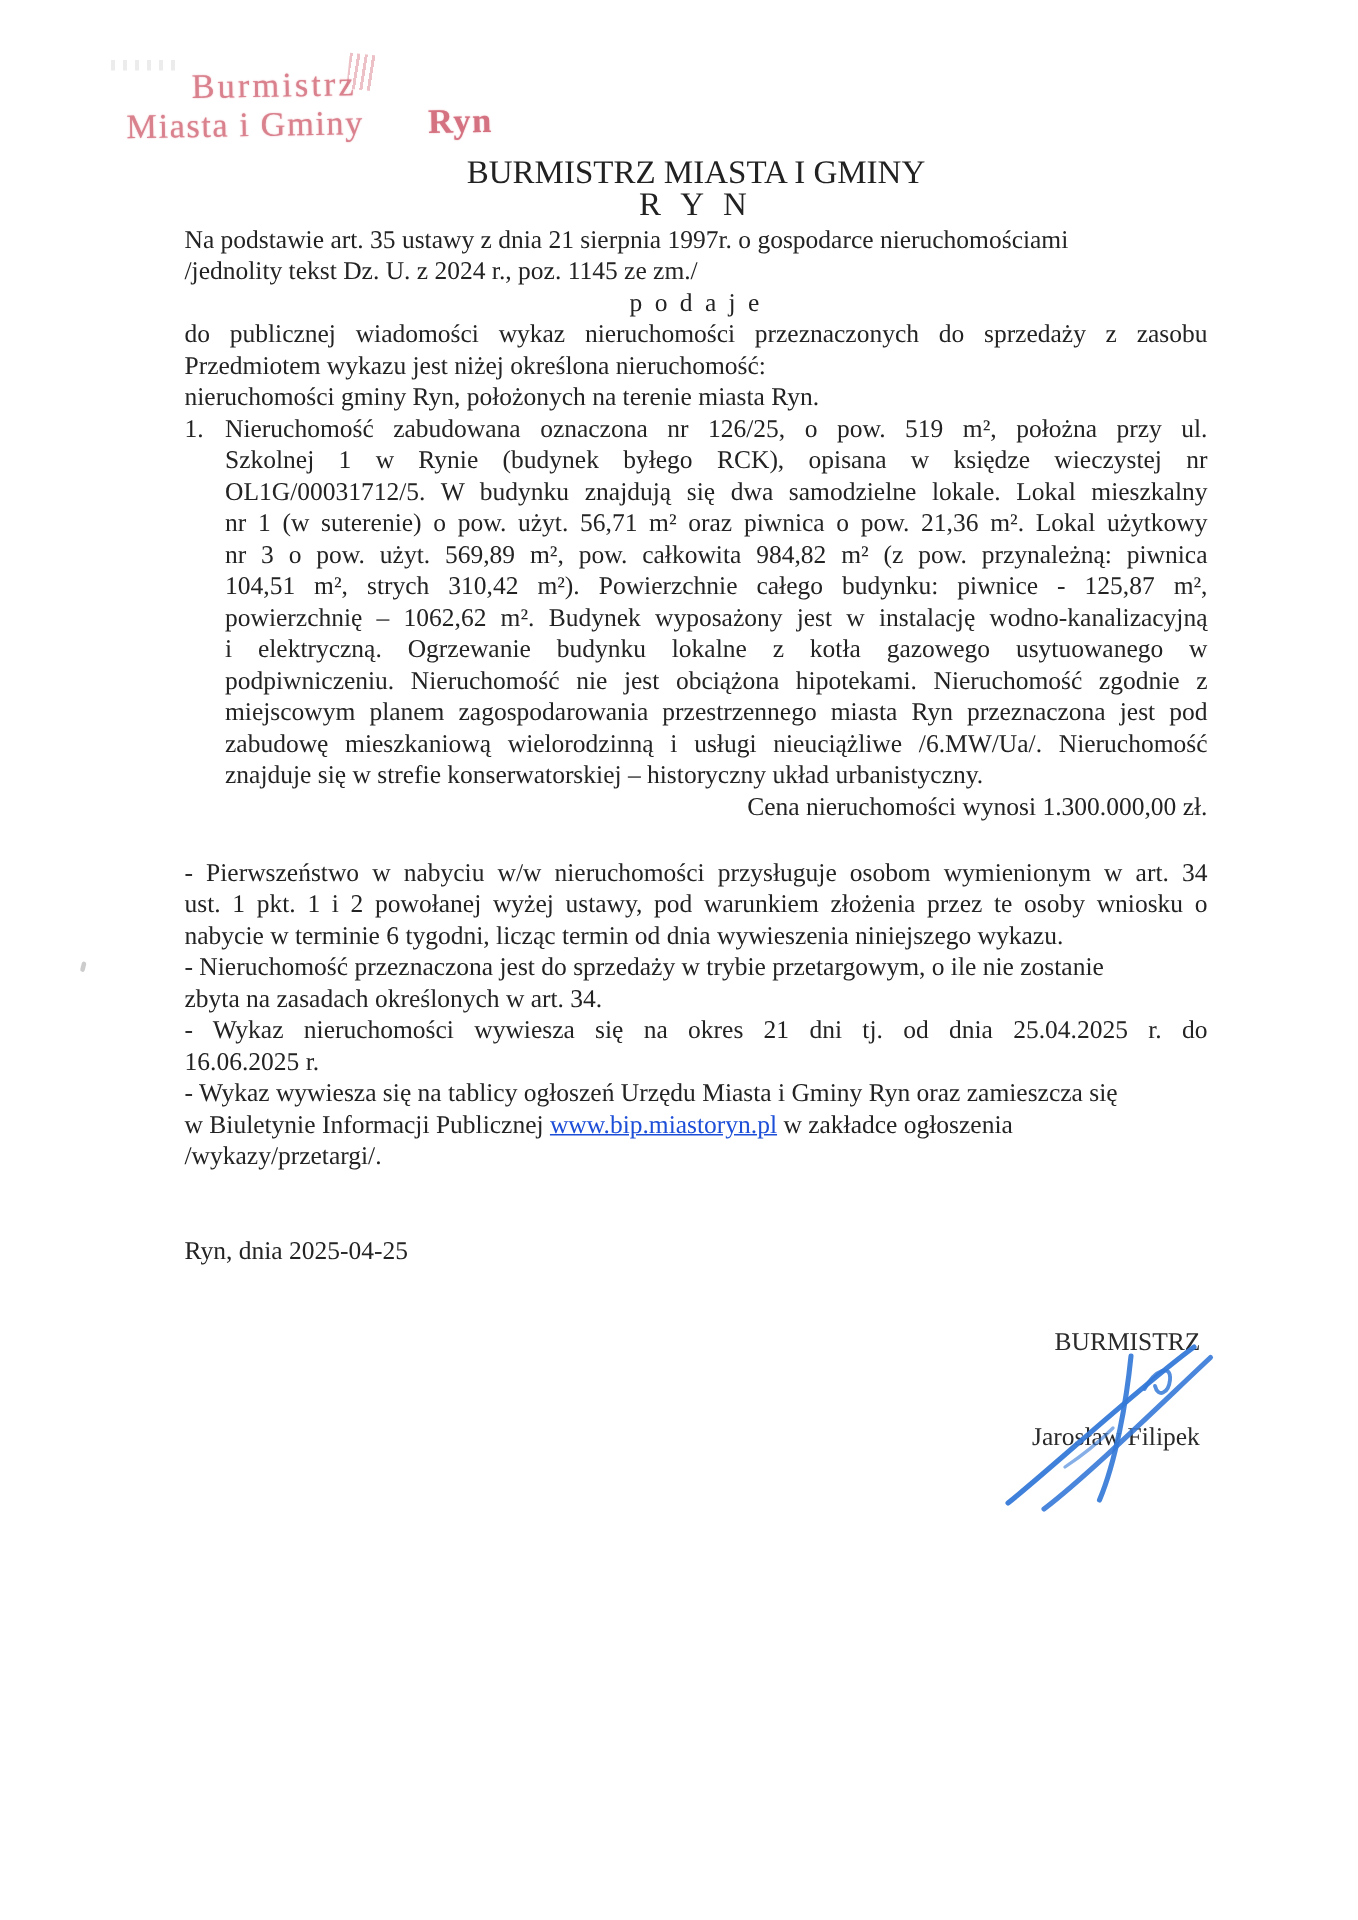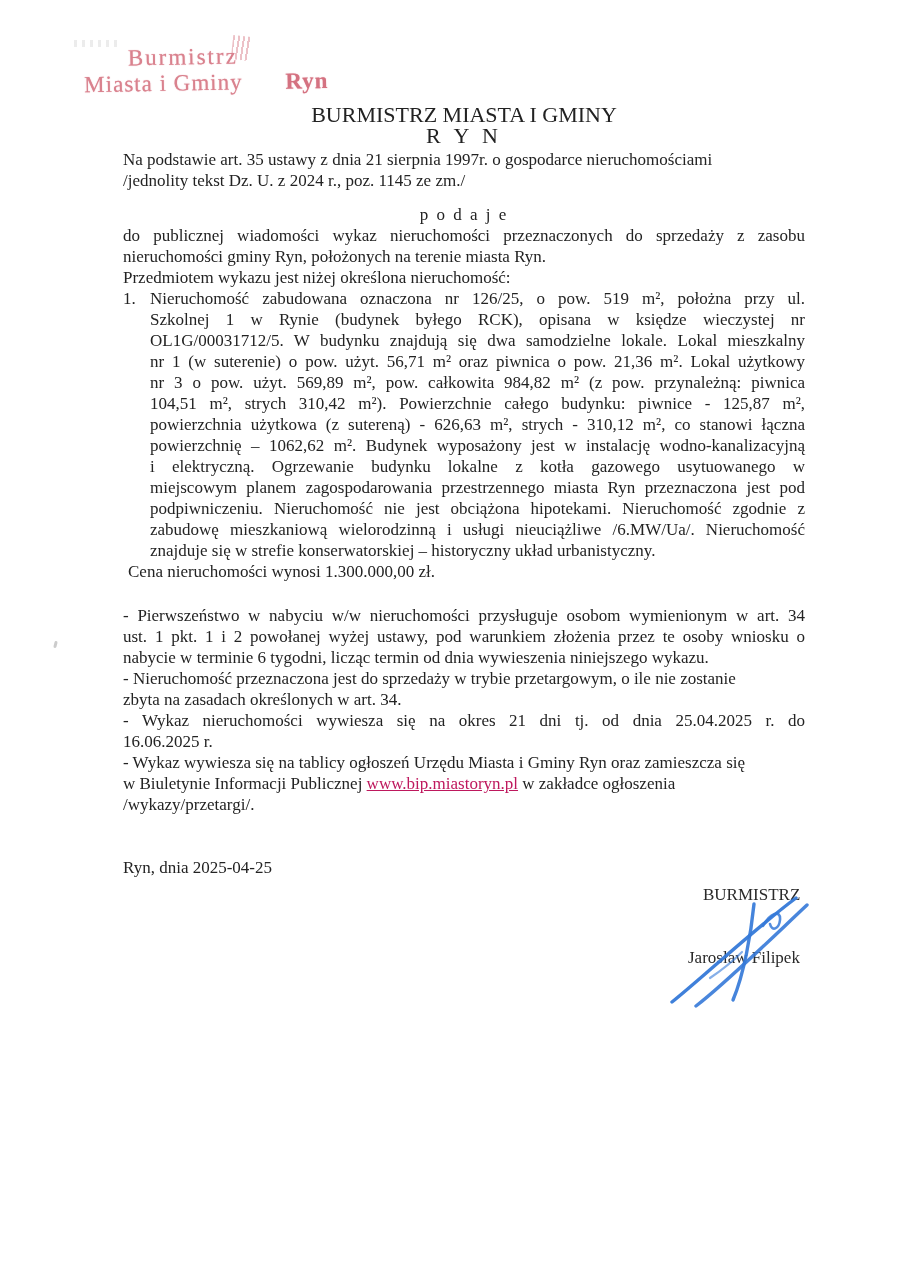--- a/index.html
+++ b/index.html
@@ -39,27 +39,27 @@
     text-align:center;font-size:22px;line-height:21px;color:#222;
   }
   .title-l2{letter-spacing:4px;}
   
   .doc{
     position:absolute;left:123px;top:149px;width:682px;
     font-size:17px;line-height:21px;color:#232323;
   }
   .ln{white-space:nowrap;}
   .j{white-space:normal;text-align:justify;text-align-last:justify;}
-  .c{text-align:right;white-space:normal;text-align-last:center;letter-spacing:2px;margin-top:13px;}
+  .c{text-align:right;white-space:normal;text-align-last:center;letter-spacing:2px;}
   .ind{padding-left:27px;}
   .num{display:inline-block;width:27px;}
-  .price{padding-left:5px;}
+  .price{padding-left:5px;text-align:right;}
   .gap-sm{height:23px;}
   .gap-lg{height:42px;}
-  .bip-link{color:#be185d;text-decoration:underline;cursor:pointer;}
+  .bip-link{color:#1d4ed8;text-decoration:underline;cursor:pointer;}
   
   .sig{position:absolute;left:640px;top:884px;width:230px;font-size:17px;line-height:21px;color:#2a2a2a;}
   .sig-title{padding-left:63px;}
   .sig-name{padding-left:48px;margin-top:42px;}
   .sig-svg{position:absolute;left:10px;top:-2px;width:200px;height:130px;pointer-events:none;}
 </style>
 </head>
 <body>
 
 <div class="smudge-l"></div>
@@ -74,34 +74,33 @@
 <div class="title-block">
   <div>BURMISTRZ MIASTA I GMINY</div>
   <div class="title-l2">R Y N</div>
 </div>
 
 <div class="doc">
   <div class="ln">Na podstawie art. 35 ustawy z dnia 21 sierpnia 1997r. o gospodarce nieruchomościami</div>
   <div class="ln">/jednolity tekst Dz. U. z 2024 r., poz. 1145 ze zm./</div>
   <div class="c">p o d a j e</div>
   <div class="j">do publicznej wiadomości wykaz nieruchomości przeznaczonych do sprzedaży z zasobu</div>
+  <div class="ln">Przedmiotem wykazu jest niżej określona nieruchomość:</div>
   <div class="ln">nieruchomości gminy Ryn, położonych na terenie miasta Ryn.</div>
-  <div class="ln">Przedmiotem wykazu jest niżej określona nieruchomość:</div>
 
   <div class="j"><span class="num">1.</span><span>Nieruchomość zabudowana oznaczona nr 126/25, o pow. 519 m², położna przy ul.</span></div>
   <div class="j ind">Szkolnej 1 w Rynie (budynek byłego RCK), opisana w księdze wieczystej nr</div>
   <div class="j ind">OL1G/00031712/5. W budynku znajdują się dwa samodzielne lokale. Lokal mieszkalny</div>
   <div class="j ind">nr 1 (w suterenie) o pow. użyt. 56,71 m² oraz piwnica o pow. 21,36 m². Lokal użytkowy</div>
   <div class="j ind">nr 3 o pow. użyt. 569,89 m², pow. całkowita 984,82 m² (z pow. przynależną: piwnica</div>
   <div class="j ind">104,51 m², strych 310,42 m²). Powierzchnie całego budynku: piwnice - 125,87 m²,</div>
-  <div class="j ind">powierzchnia użytkowa (z sutereną) - 626,63 m², strych - 310,12 m², co stanowi łączna</div>
   <div class="j ind">powierzchnię – 1062,62 m². Budynek wyposażony jest w instalację wodno-kanalizacyjną</div>
   <div class="j ind">i elektryczną. Ogrzewanie budynku lokalne z kotła gazowego usytuowanego w</div>
+  <div class="j ind">podpiwniczeniu. Nieruchomość nie jest obciążona hipotekami. Nieruchomość zgodnie z</div>
   <div class="j ind">miejscowym planem zagospodarowania przestrzennego miasta Ryn przeznaczona jest pod</div>
-  <div class="j ind">podpiwniczeniu. Nieruchomość nie jest obciążona hipotekami. Nieruchomość zgodnie z</div>
   <div class="j ind">zabudowę mieszkaniową wielorodzinną i usługi nieuciążliwe /6.MW/Ua/. Nieruchomość</div>
   <div class="ln ind">znajduje się w strefie konserwatorskiej – historyczny układ urbanistyczny.</div>
 
   <div class="ln price">Cena nieruchomości wynosi 1.300.000,00 zł.</div>
 
   <div class="gap-sm"></div>
 
   <div class="j">- Pierwszeństwo w nabyciu w/w nieruchomości przysługuje osobom wymienionym w art. 34</div>
   <div class="j">ust. 1 pkt. 1 i 2 powołanej wyżej ustawy, pod warunkiem złożenia przez te osoby wniosku o</div>
   <div class="ln">nabycie w terminie 6 tygodni, licząc termin od dnia wywieszenia niniejszego wykazu.</div>

